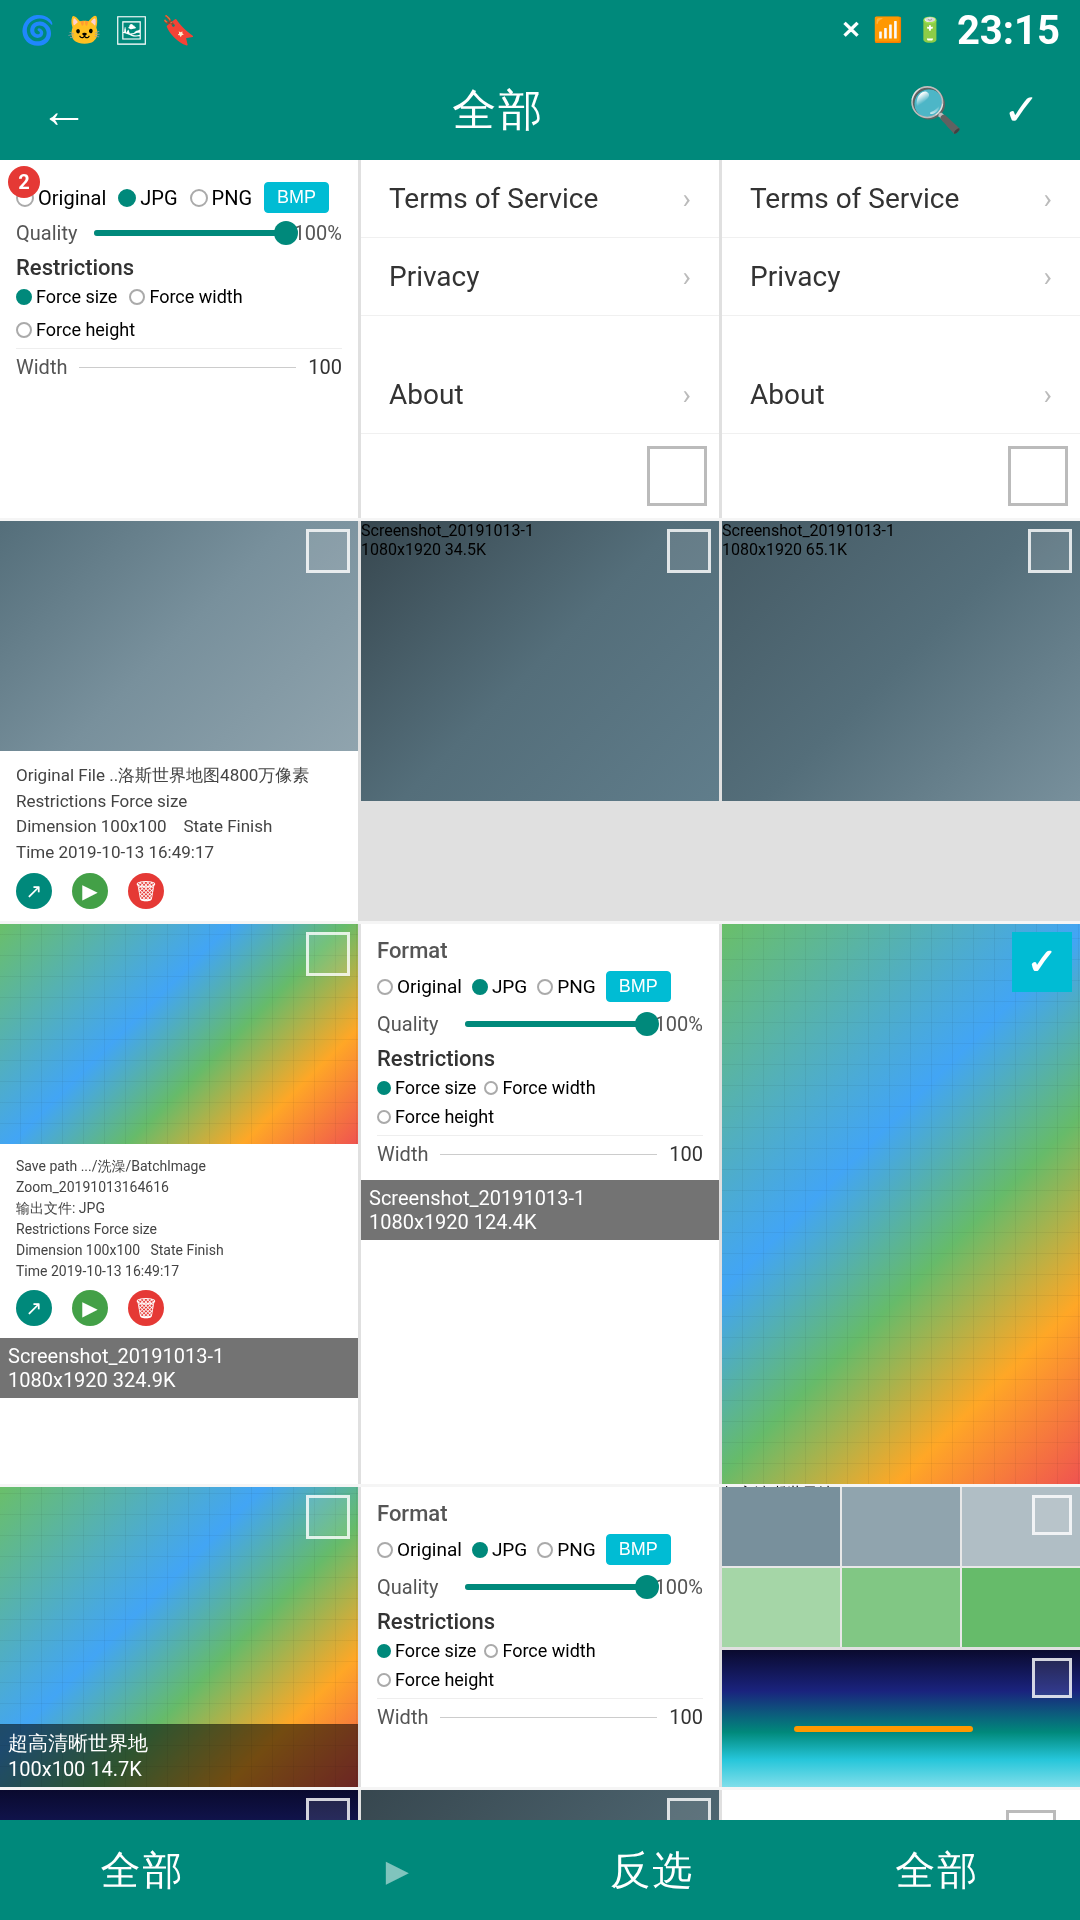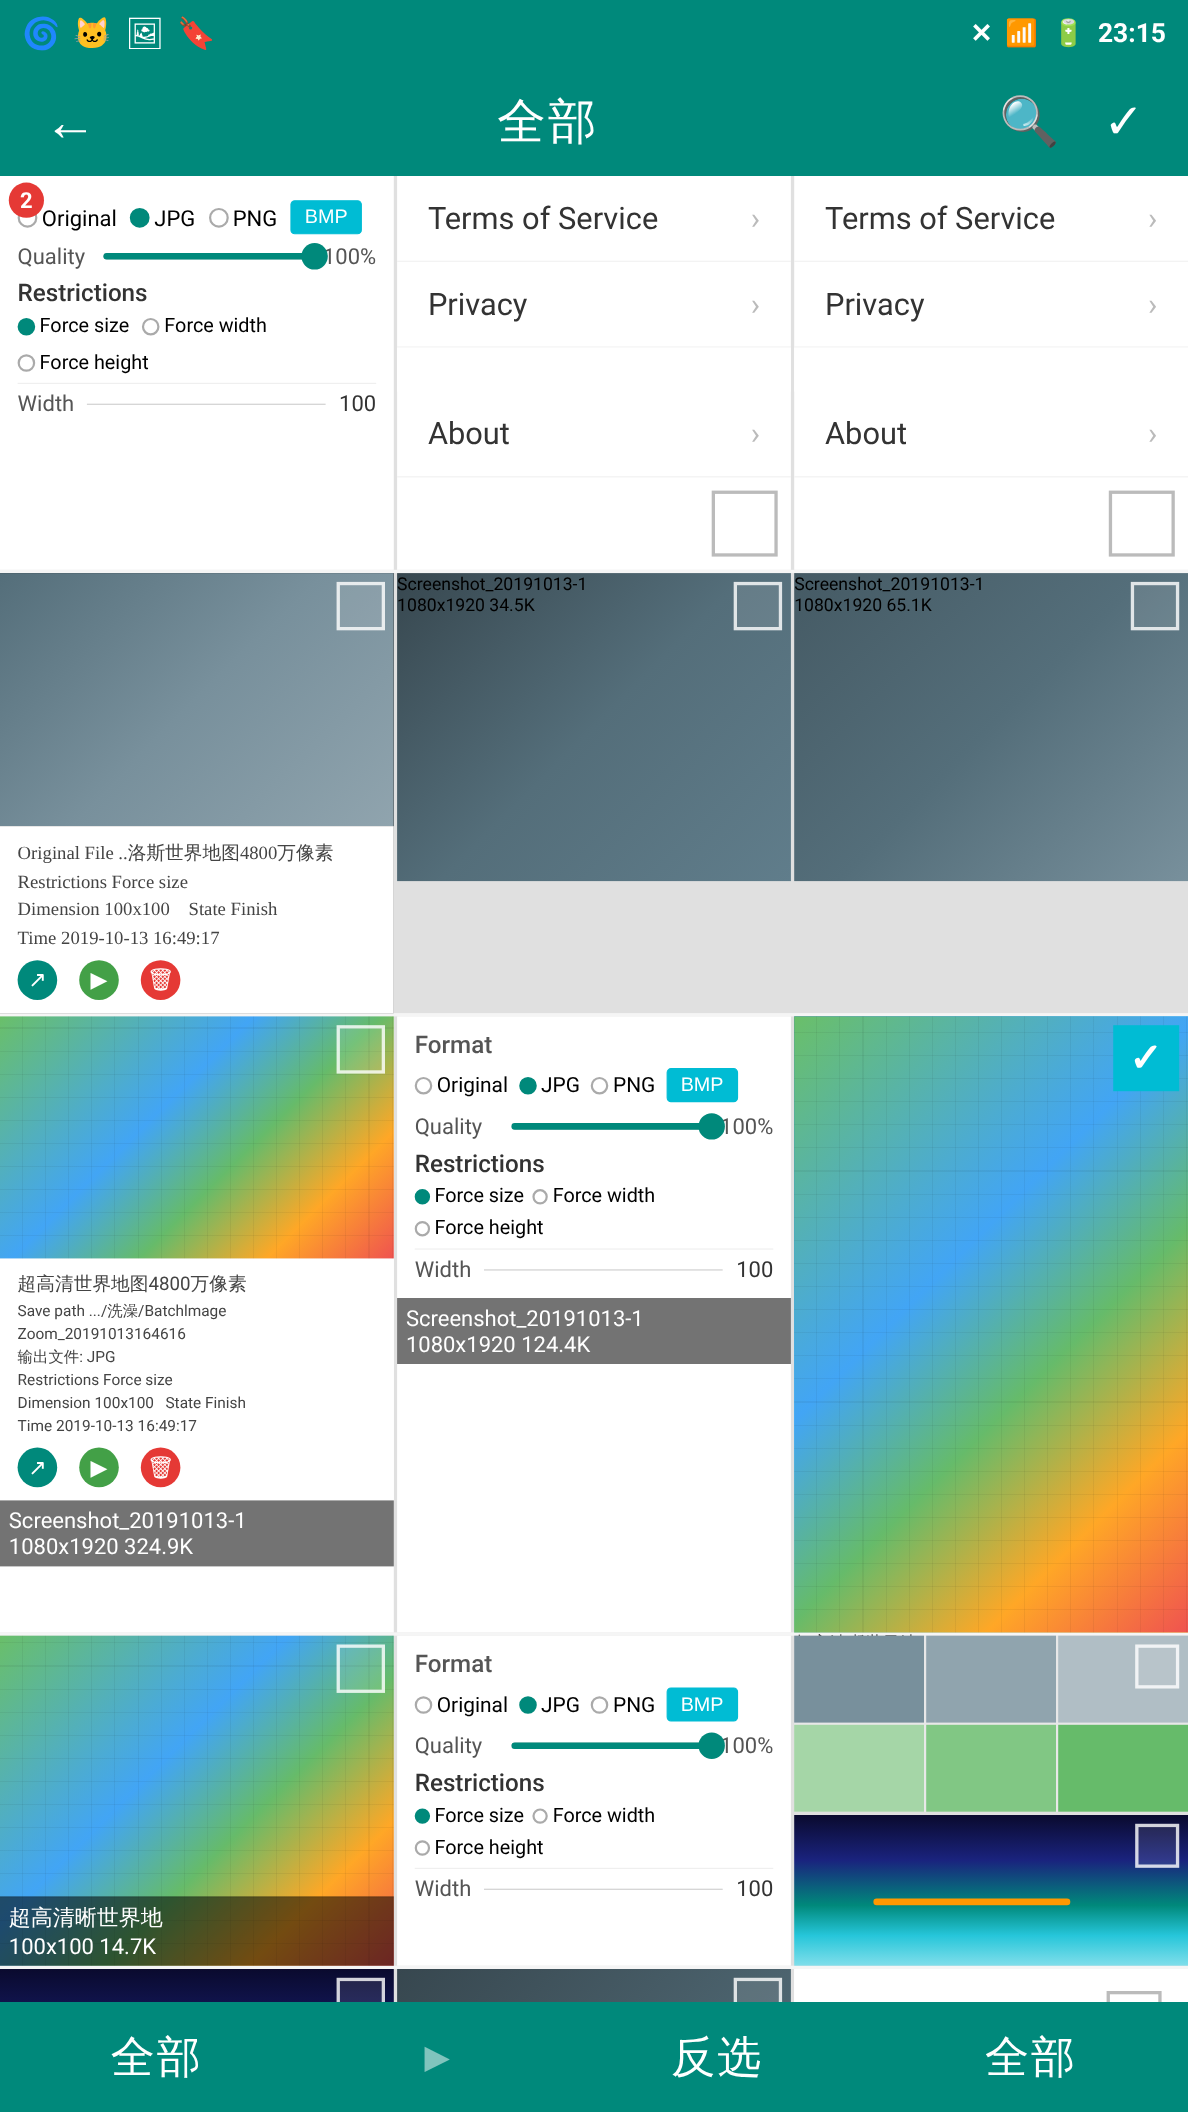--- a/index.html
+++ b/index.html
@@ -191,21 +191,21 @@
   <div class="left-icons">
     <span style="color:white;font-size:28px;">🌀</span>
     <span style="color:white;font-size:28px;">🐱</span>
     <span style="color:white;font-size:28px;">🖼</span>
     <span style="color:white;font-size:28px;">🔖</span>
   </div>
   <div class="right-info">
     <span style="font-size:24px;">✕</span>
     <span style="font-size:24px;">📶</span>
     <span style="font-size:24px;">🔋</span>
-    <span style="font-size:24px;font-weight:bold;">23:15</span>
+    <span style="font-size:40px;font-weight:bold;">23:15</span>
   </div>
 </div>
 
 <div class="top-bar">
   <span style="color:white;font-size:48px;cursor:pointer;">←</span>
   <span class="title">全部</span>
   <div class="icons">
     <span style="color:white;font-size:44px;cursor:pointer;">🔍</span>
     <span style="color:white;font-size:44px;cursor:pointer;">✓</span>
   </div>
@@ -303,21 +303,21 @@
       </div>
 
       <div style="display:flex;justify-content:flex-end;padding:12px;">
         <div style="width:60px;height:60px;border:3px solid #bbb;background:white;"></div>
       </div>
     </div>
   </div>
 
   <div style="display:grid;grid-template-columns:1fr 1fr 1fr;gap:3px;background:#e0e0e0;margin-top:3px;">
 
-    <div style="background:#000000;font-family:Liberation Serif, serif;">
+    <div style="background:#fde047;">
       <div style="position:relative;height:230px;overflow:hidden;">
         <div style="width:100%;height:100%;background:linear-gradient(135deg,#546e7a,#78909c,#90a4ae);"></div>
 
         <div style="position:absolute;top:8px;right:8px;width:44px;height:44px;border:3px solid rgba(255,255,255,0.8);background:rgba(255,255,255,0.1);"></div>
       </div>
 
       <div class="info-panel">
         <div style="font-size:17px;color:#444;line-height:1.5;">
           <div>Original File ..洛斯世界地图4800万像素</div>
           <div>Restrictions Force size</div>
@@ -352,21 +352,20 @@
   <div style="display:grid;grid-template-columns:1fr 1fr 1fr;gap:3px;background:#e0e0e0;margin-top:3px;">
 
     <div style="background:white;">
 
       <div style="height:220px;position:relative;">
         <div class="world-map-img pixelated"></div>
         <div style="position:absolute;top:8px;right:8px;width:44px;height:44px;border:3px solid rgba(255,255,255,0.8);background:rgba(255,255,255,0.1);"></div>
       </div>
       <div class="info-panel">
         <div style="font-size:17px;line-height:1.5;color:#444;">
-          <div>超高清世界地图4800万像素</div>
           <div style="font-size:14px;">Save path .../洗澡/Batchlmage Zoom_20191013164616</div>
           <div style="font-size:14px;">输出文件: JPG</div>
           <div style="font-size:14px;">Restrictions Force size</div>
           <div style="font-size:14px;">Dimension 100x100 &nbsp; State Finish</div>
           <div style="font-size:14px;">Time 2019-10-13 16:49:17</div>
         </div>
         <div class="action-icons">
           <div class="action-icon teal">↗</div>
           <div class="action-icon green">▶</div>
           <div class="action-icon red">🗑</div>

